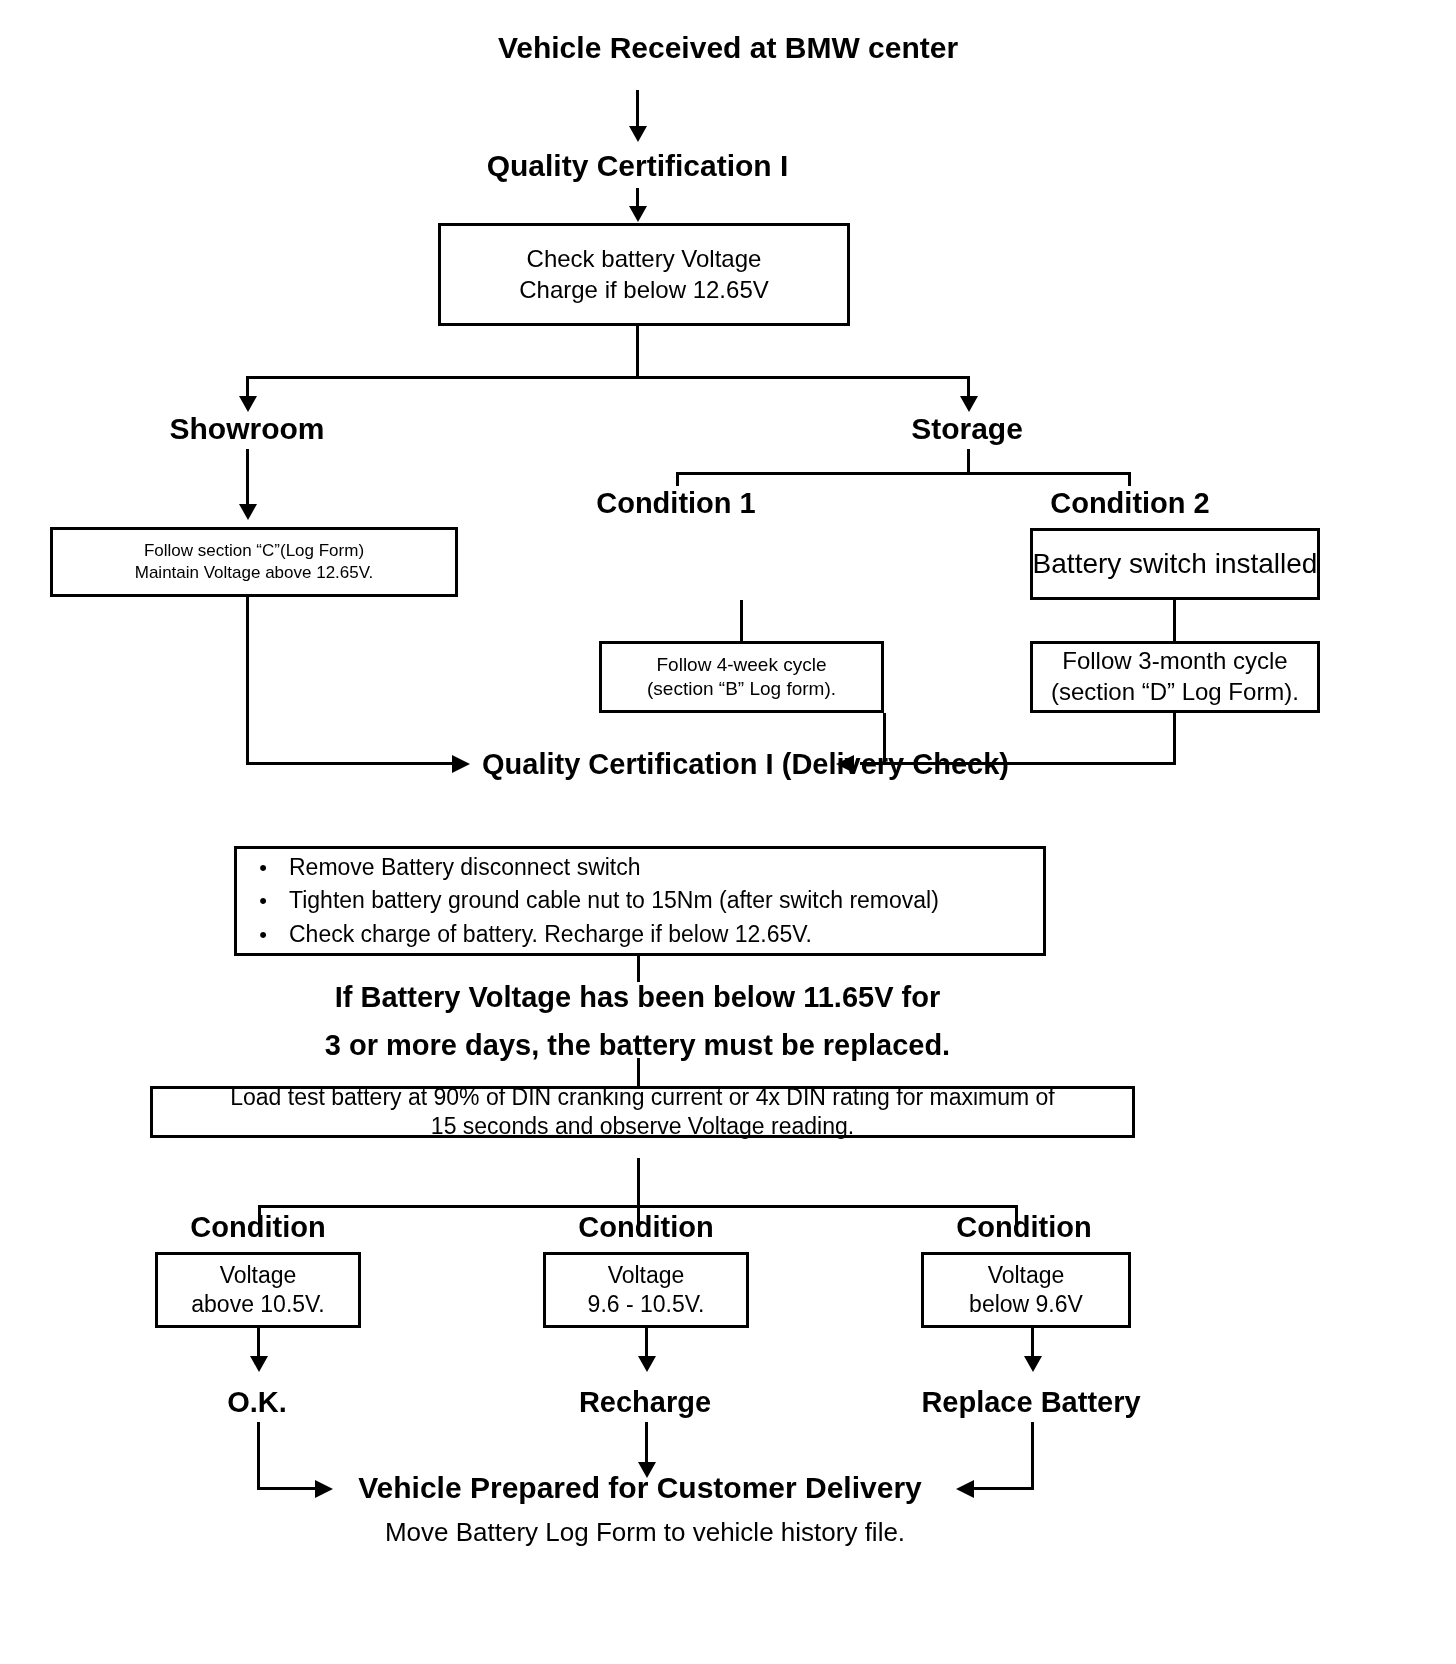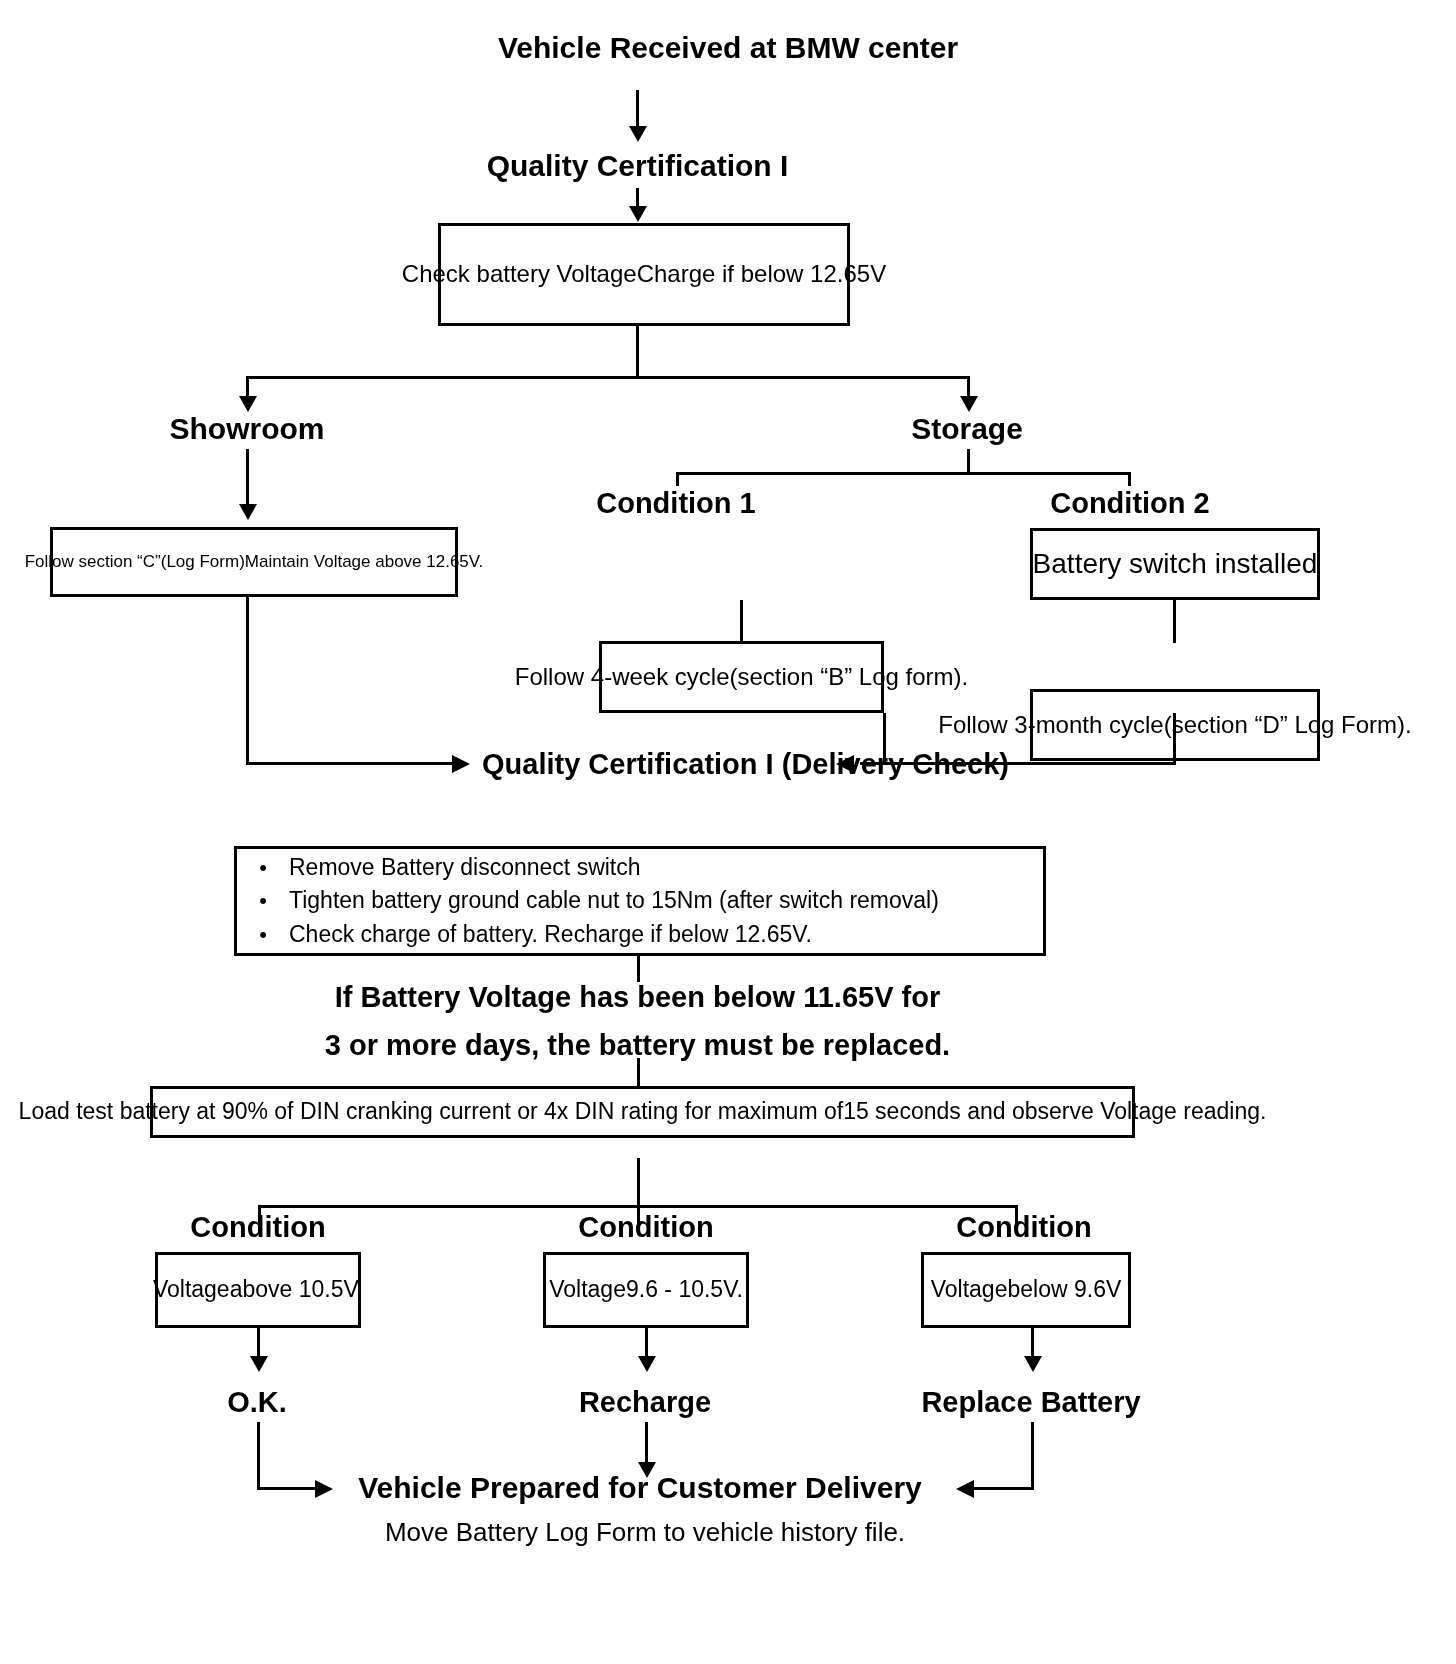--- a/index.html
+++ b/index.html
@@ -25,21 +25,21 @@
   .bold-label {
     font-weight: bold;
     text-align: center;
     line-height: 1.18;
     white-space: nowrap;
   }
   .box {
     border: 3px solid #000000;
     background: #ffffff;
     display: flex;
-    flex-direction: row;
+    flex-direction: column;
     align-items: center;
     justify-content: center;
     text-align: center;
     line-height: 1.28;
     box-sizing: border-box;
   }
   .box .line { display: block; white-space: nowrap; }
   .bullet-box {
     border: 3px solid #000000;
     background: #ffffff;
@@ -151,25 +151,25 @@
     <span>Condition 2</span>
   </div>
 
   <div class="vline" style="left:740px; top:600px; height:43px;"></div>
 
   <div class="node box" style="left:1030px; top:528px; width:290px; height:72px; font-size:28px;">
     <span class="line">Battery switch installed</span>
   </div>
   <div class="vline" style="left:1173px; top:600px; height:43px;"></div>
 
-  <div class="node box" style="left:599px; top:641px; width:285px; height:72px; font-size:24px;">
+  <div class="node box" style="left:599px; top:641px; width:285px; height:72px; font-size:19px;">
     <span class="line">Follow 4-week cycle</span>
     <span class="line">(section “B” Log form).</span>
   </div>
-  <div class="node box" style="left:1030px; top:641px; width:290px; height:72px; font-size:24px;margin-top:48px;">
+  <div class="node box" style="left:1030px; top:641px; width:290px; height:72px; font-size:24px;">
     <span class="line">Follow 3-month cycle</span>
     <span class="line">(section “D” Log Form).</span>
   </div>
 
   <div class="vline" style="left:246px; top:597px; height:168px;"></div>
   <div class="hline" style="left:246px; top:762px; width:208px;"></div>
   <div class="arrow-right" style="left:452px; top:755px;"></div>
 
   <div class="vline" style="left:883px; top:713px; height:52px;"></div>
   <div class="hline" style="left:860px; top:762px; width:26px;"></div>

